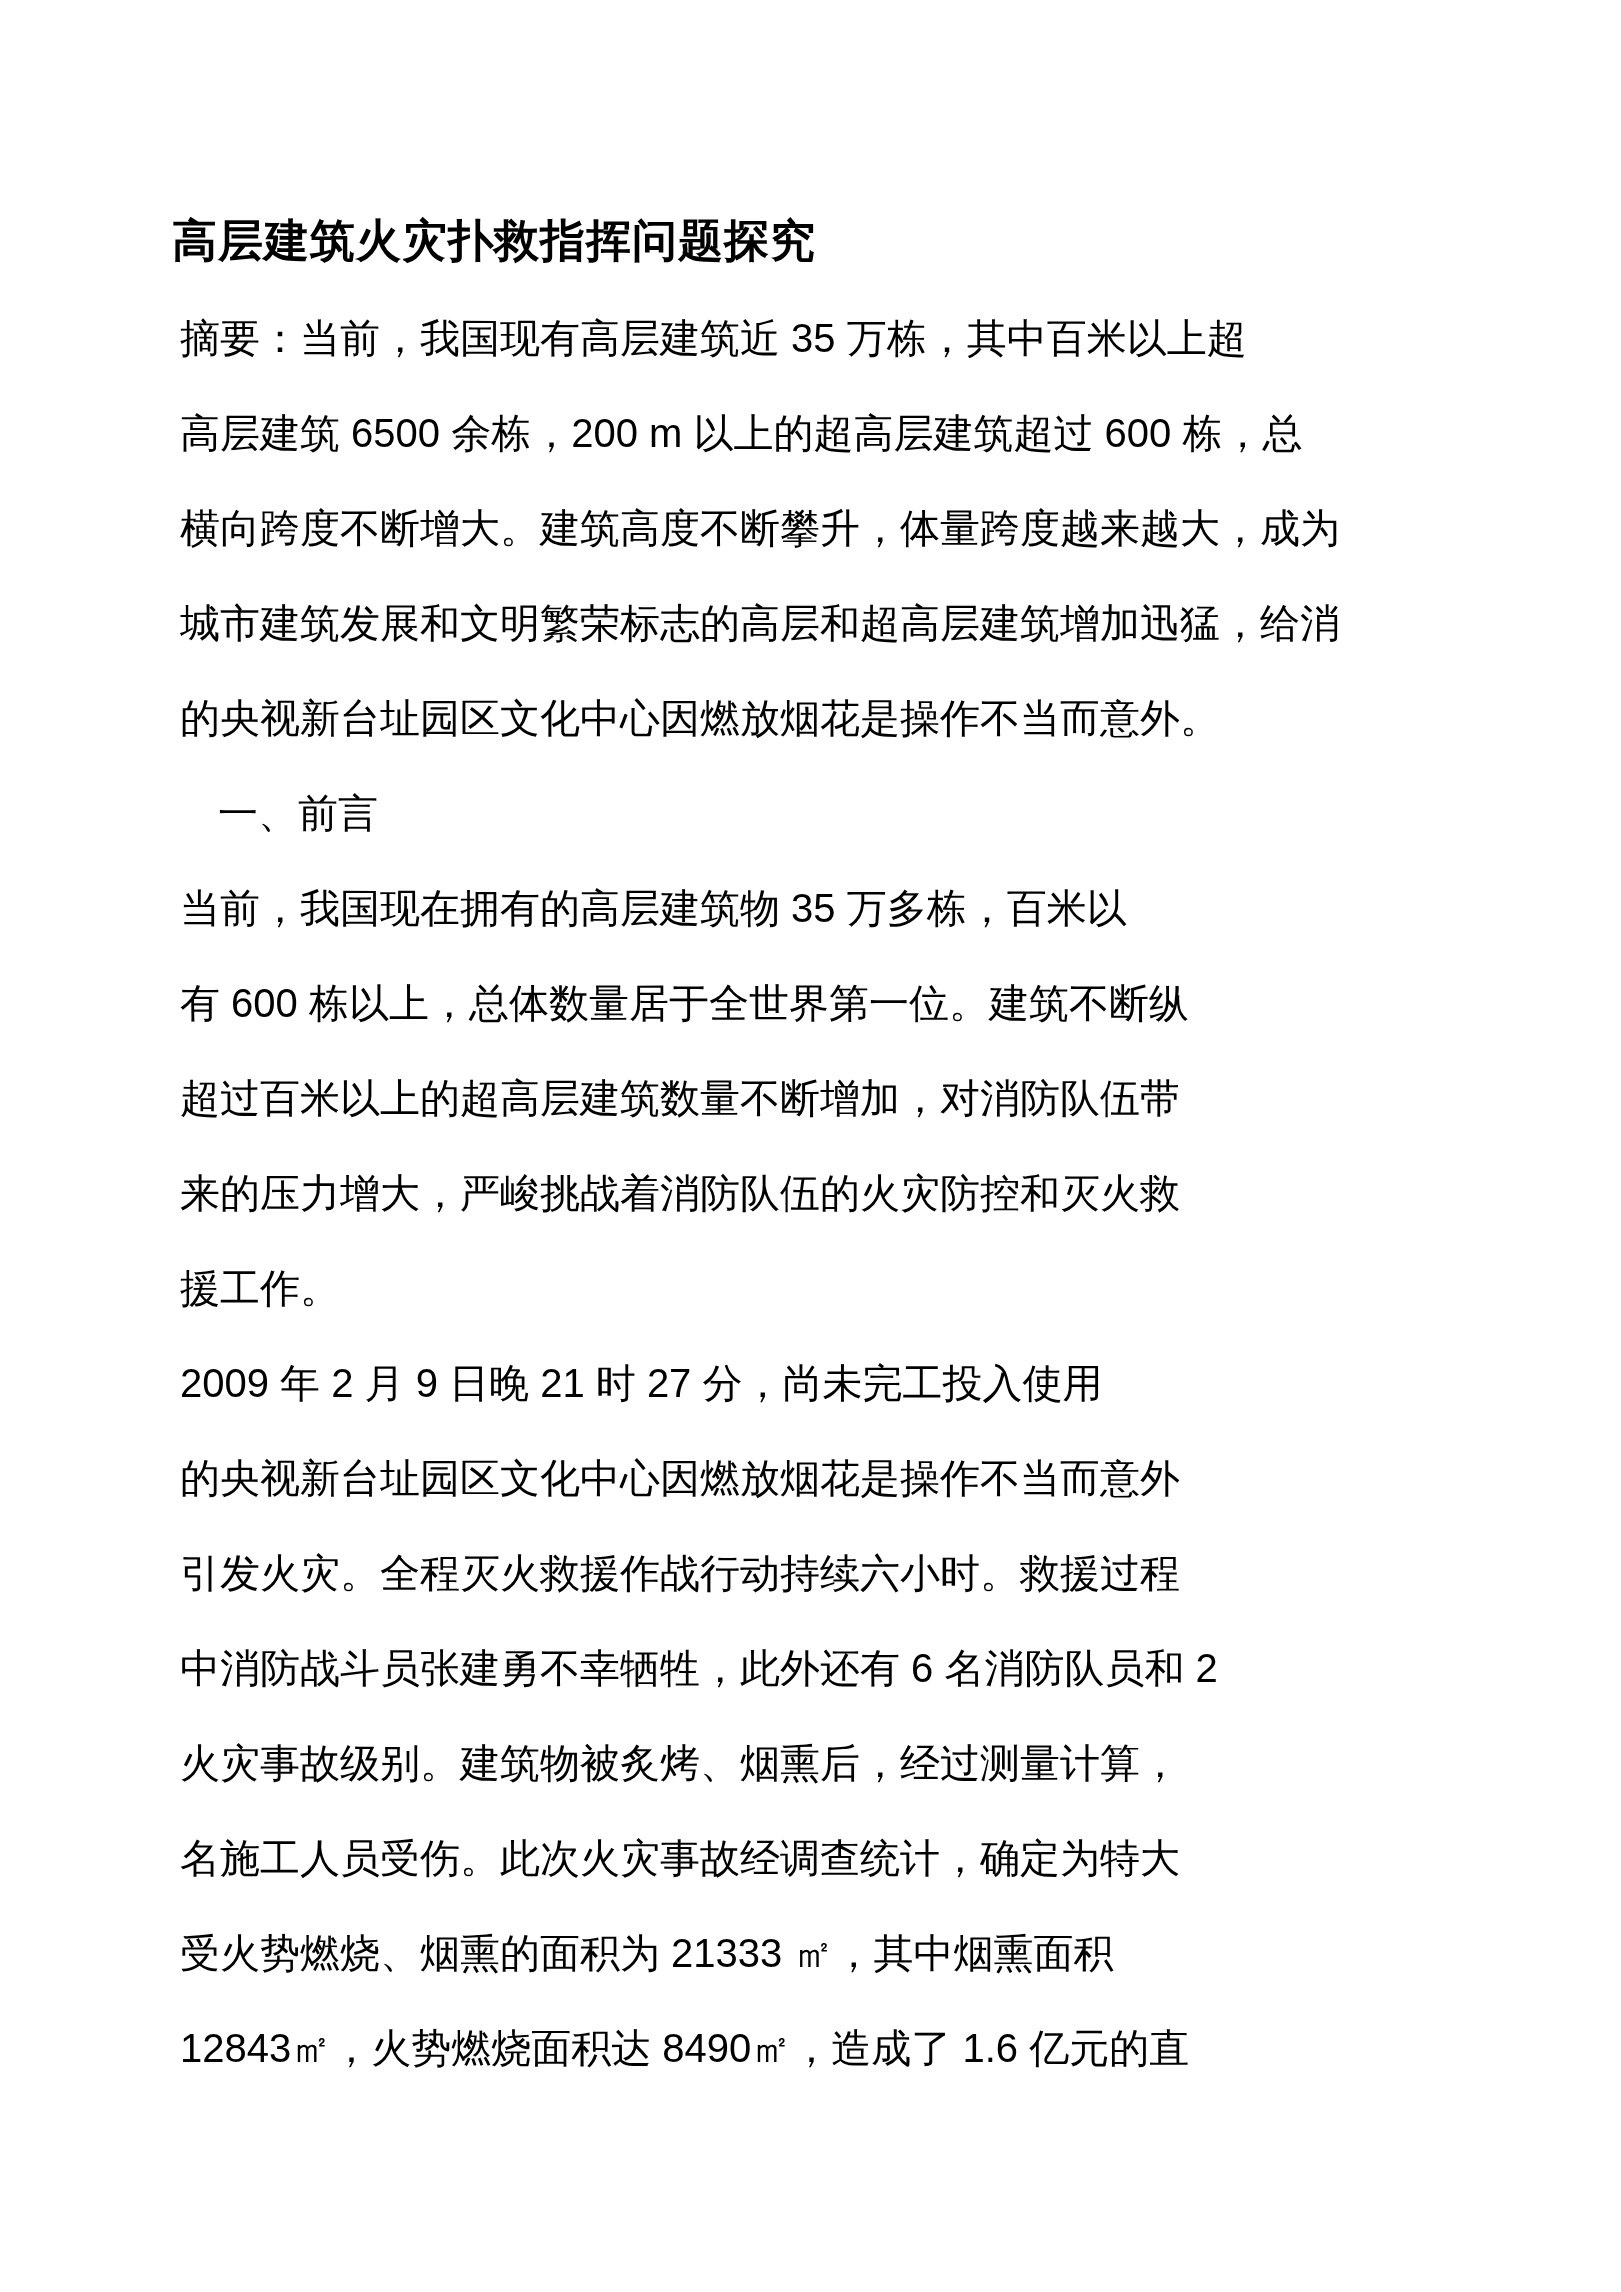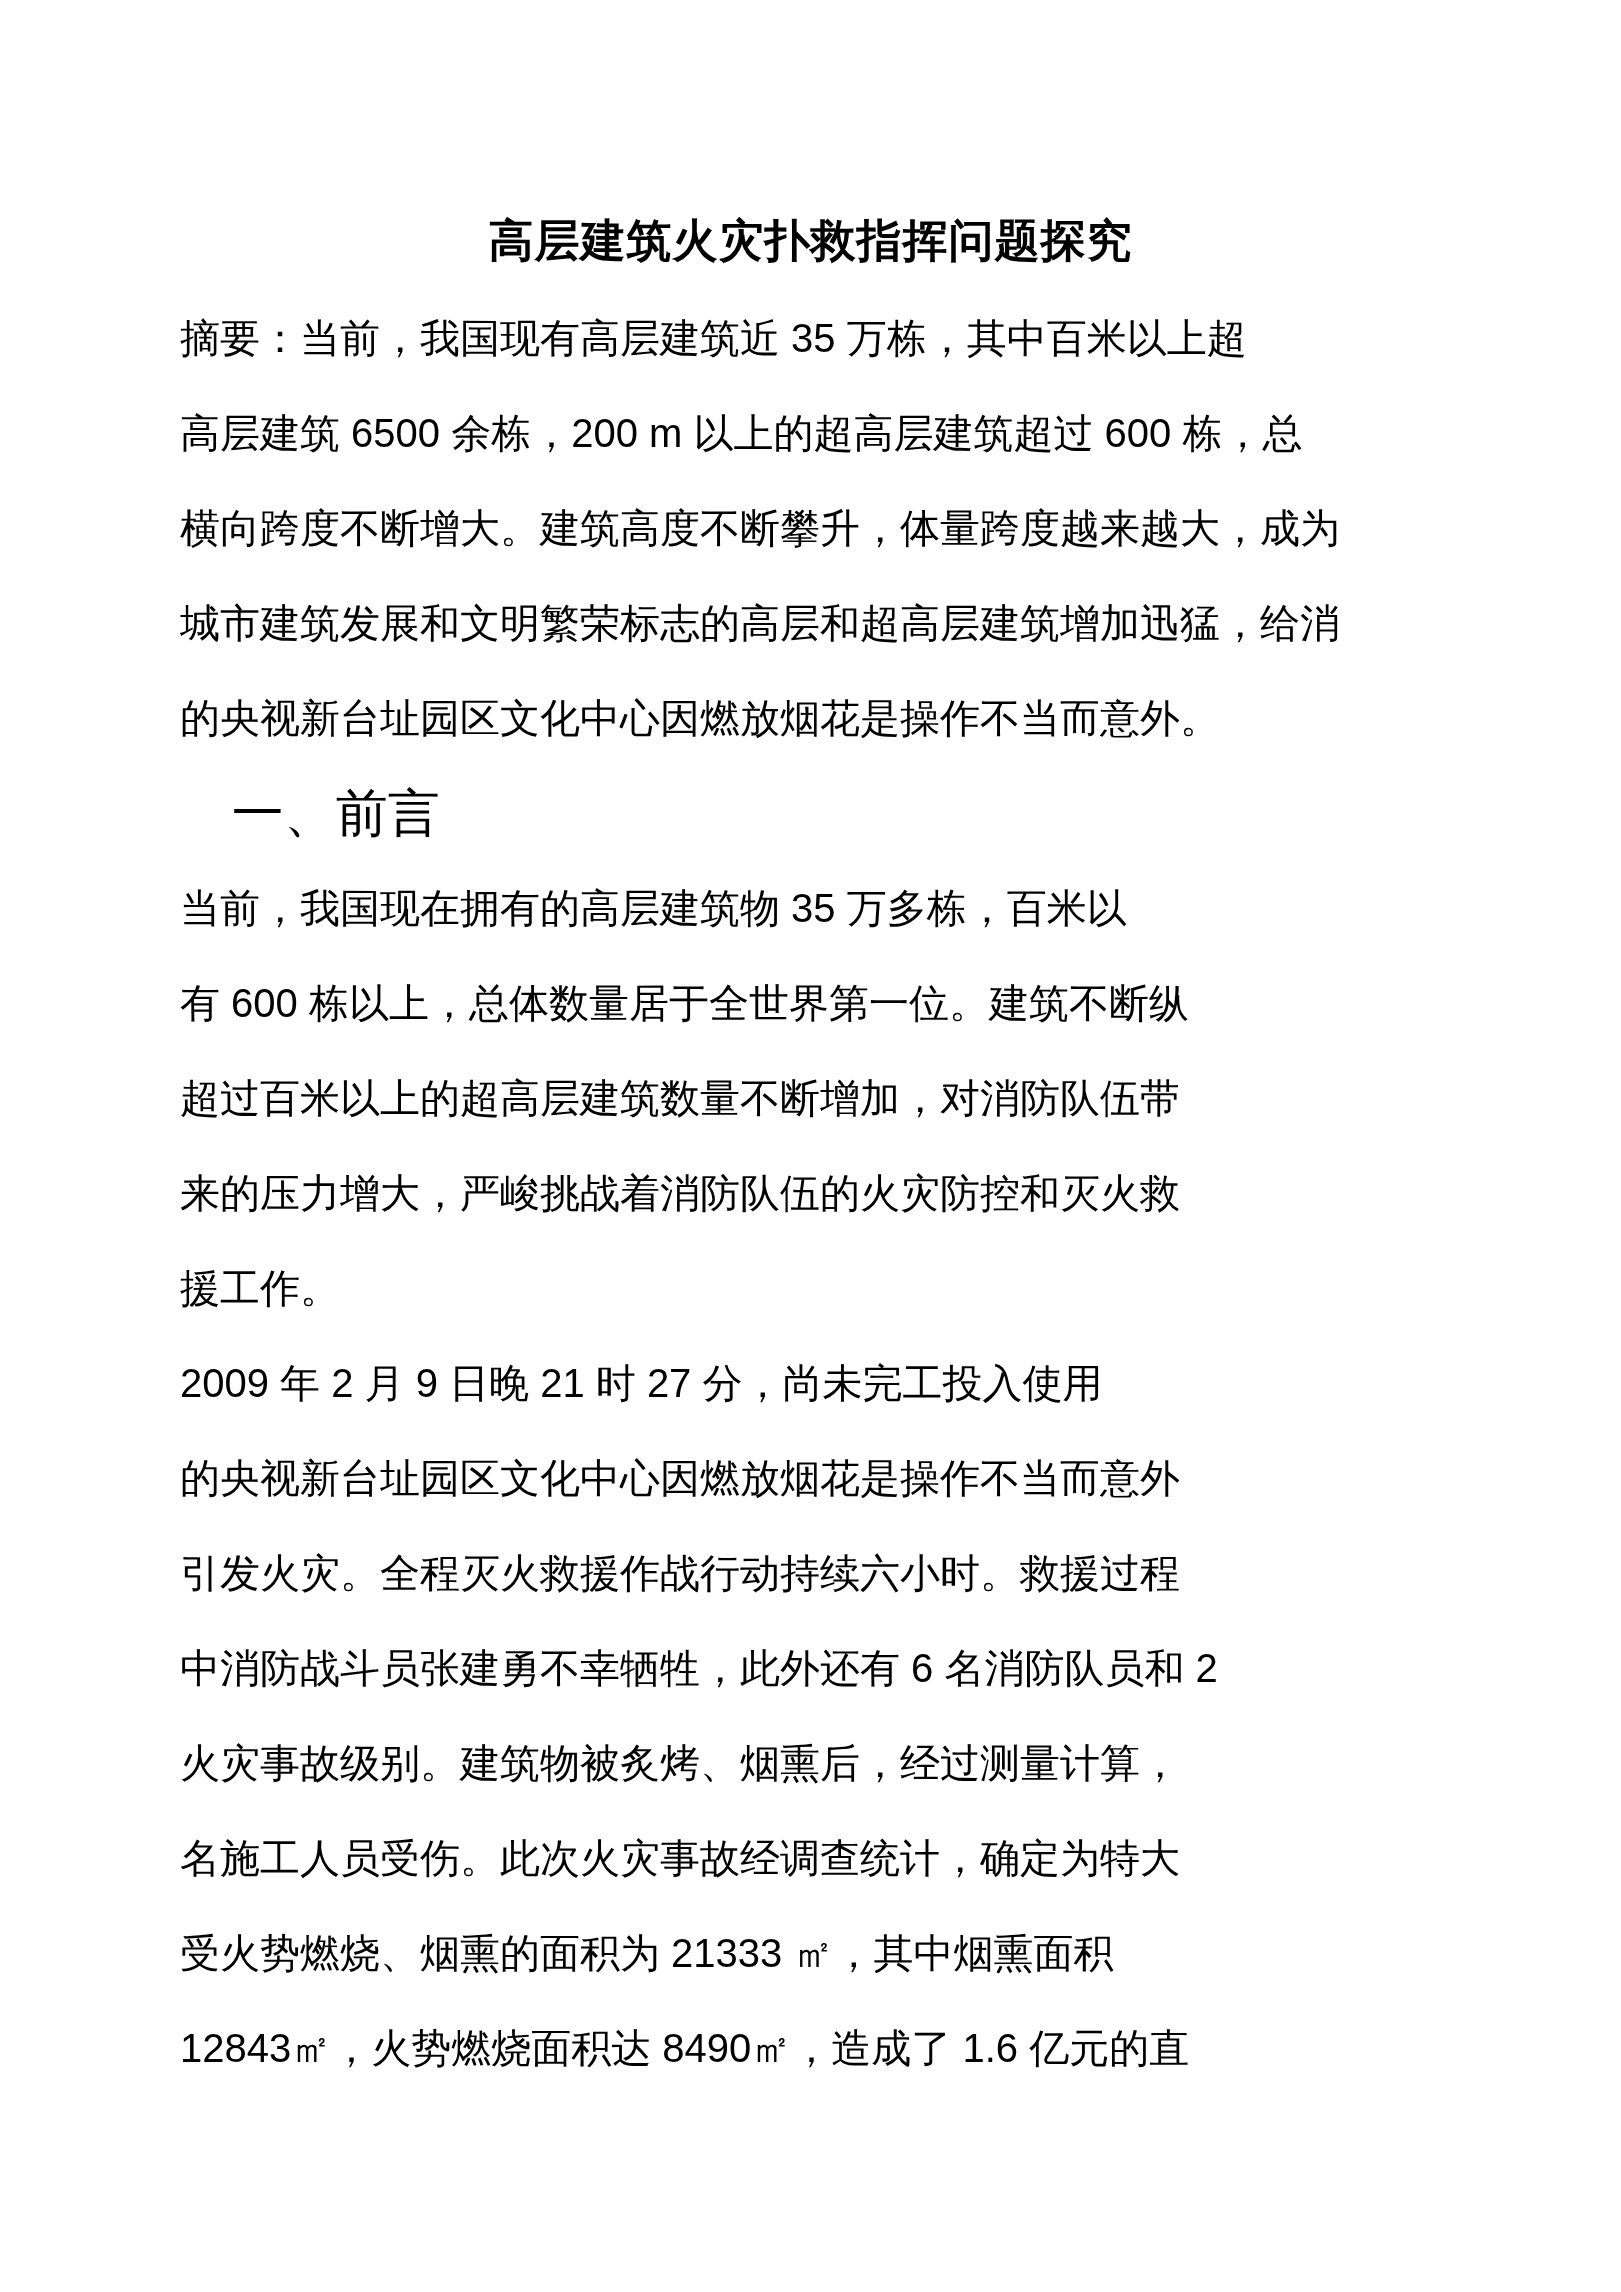--- a/index.html
+++ b/index.html
@@ -21,39 +21,38 @@
     width: 1621px;
     height: 2293px;
     background: #ffffff;
     box-sizing: border-box;
     padding: 211px 172px 0 172px;
   }
 
   .doc-title {
     font-size: 45px;
     font-weight: bold;
-    text-align: center;
     letter-spacing: 1px;
     line-height: 1.35;
     margin: 0 0 23.5px 0;
     white-space: nowrap;
   }
 
   .para {
     font-size: 40px;
     line-height: 87px;
     text-align: justify;
     text-align-last: left;
     text-justify: inter-character;
     margin: 8px;
     letter-spacing: 0px;
   }
 
   .heading-line {
-    font-size: 52px;
+    font-size: 40px;
     line-height: 87px;
     margin: 0;
     text-indent: 1.15em;
     letter-spacing: 0px;
   }
 
   
   .abstract {
     margin-top: 3.9px;
   }

